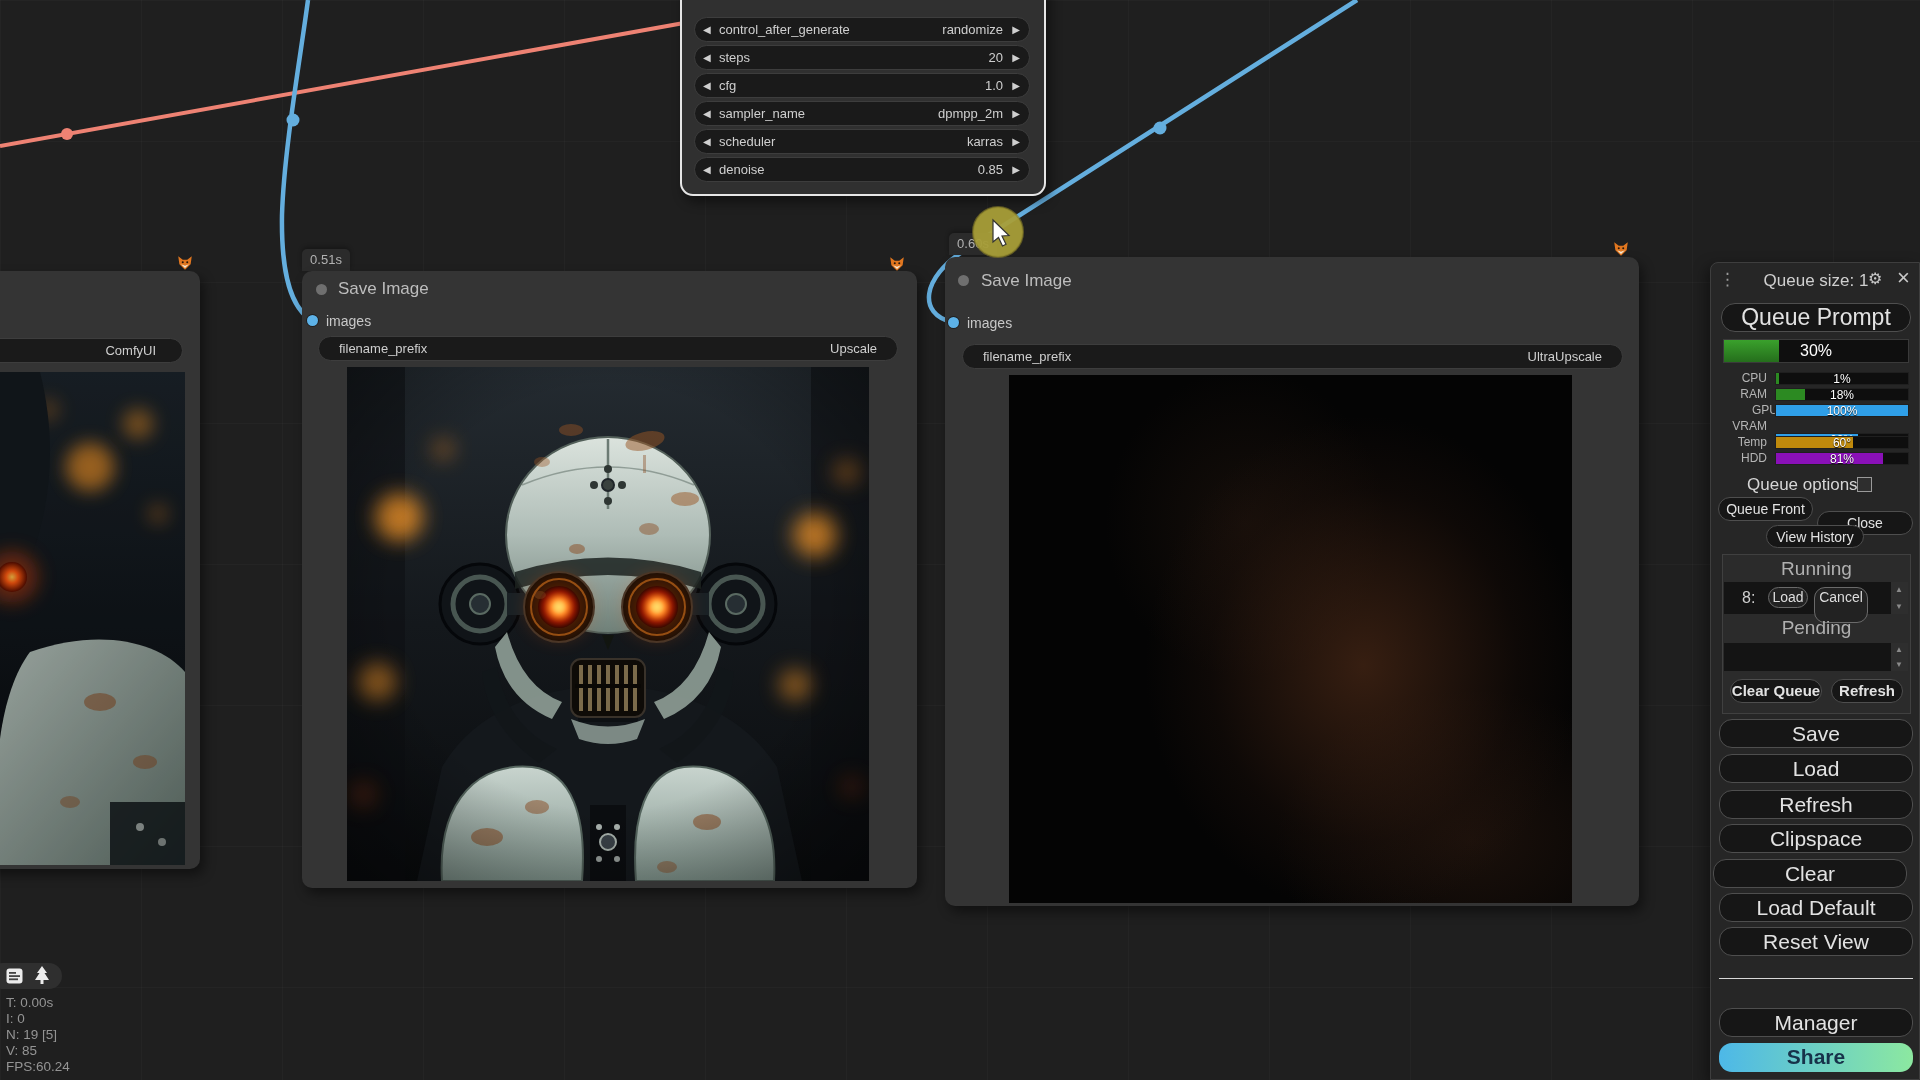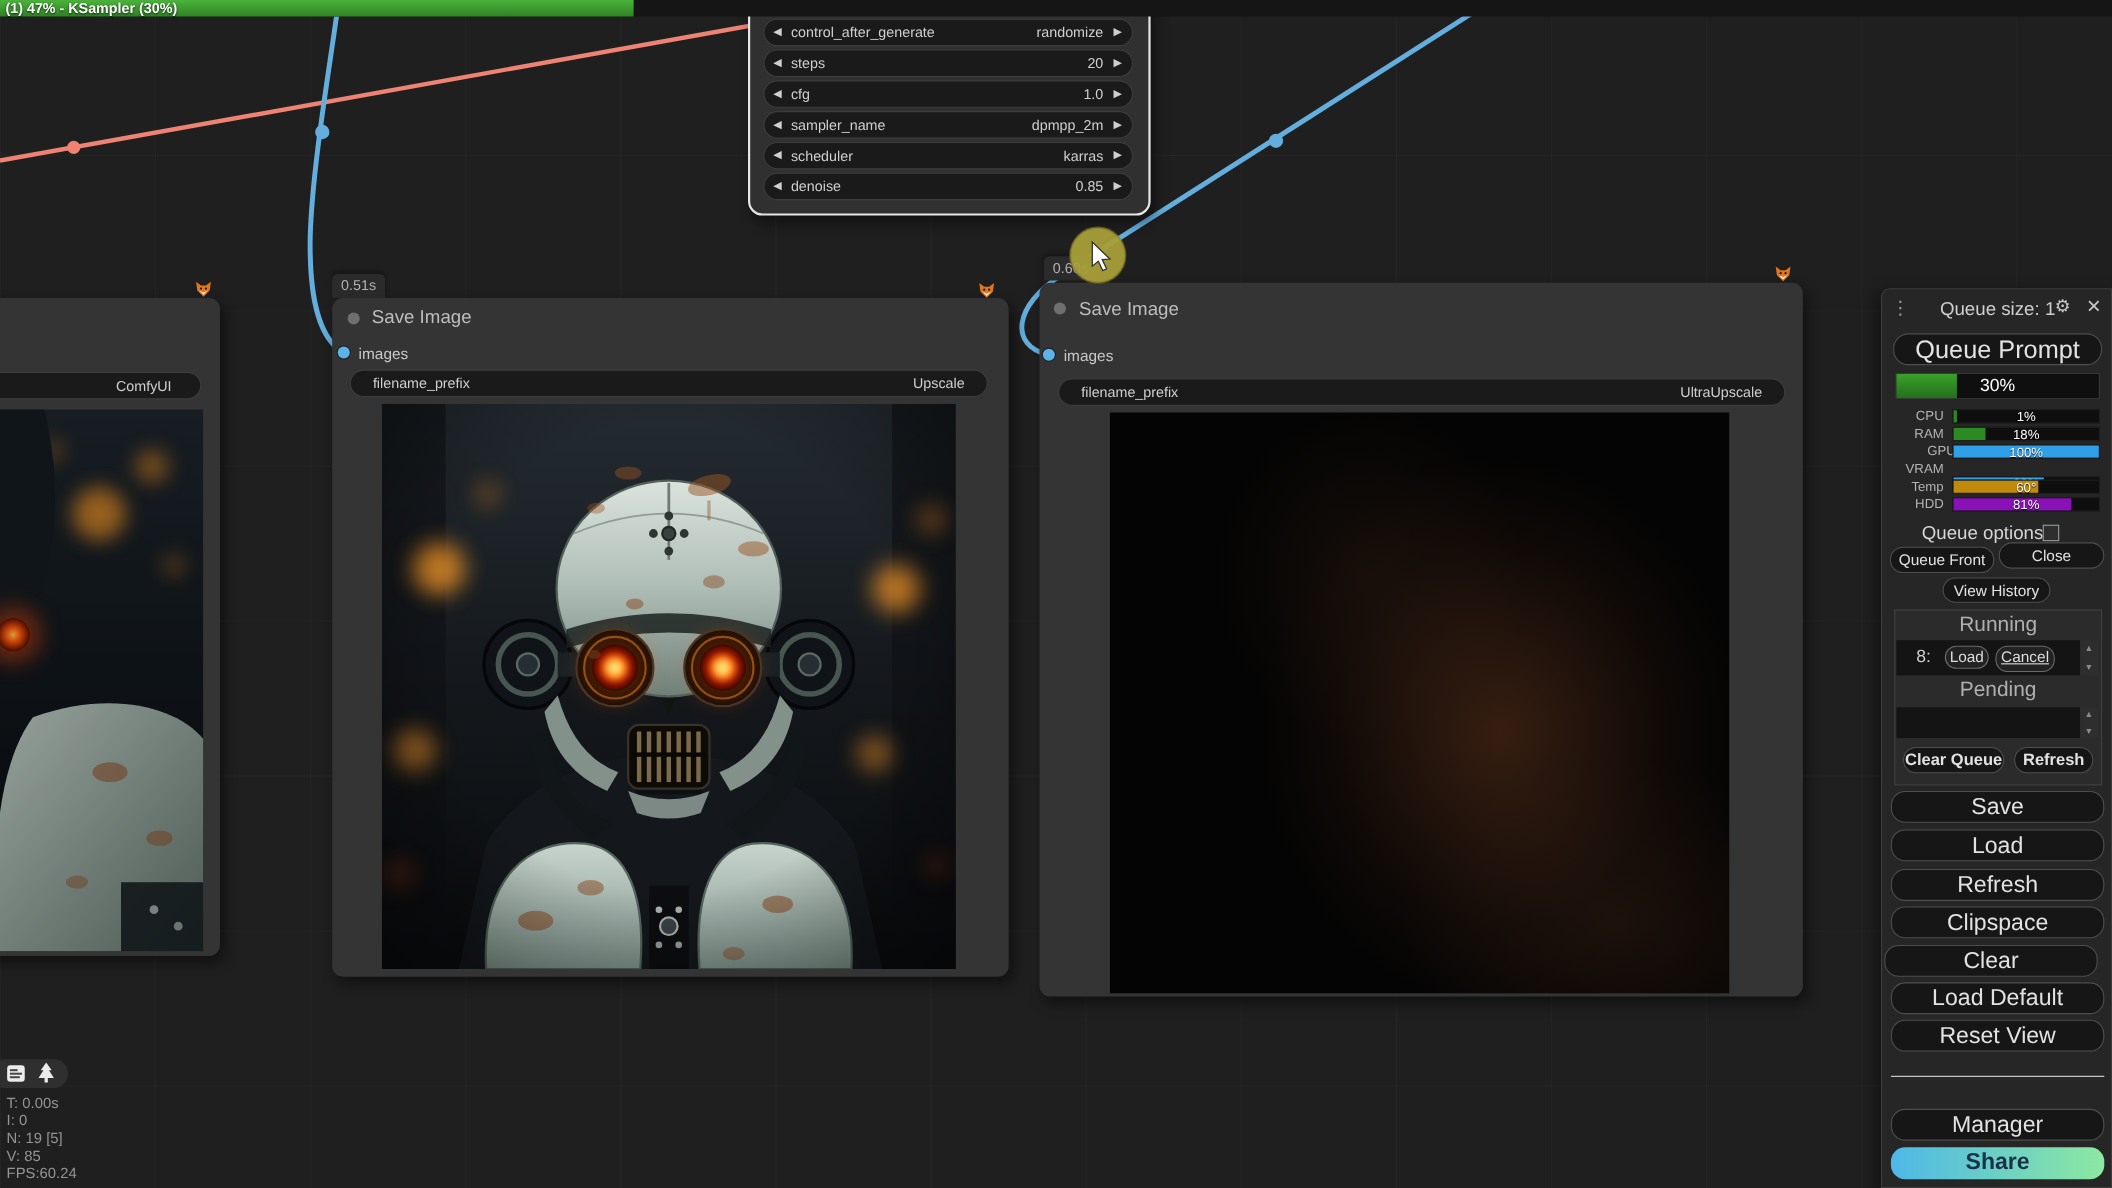--- a/index.html
+++ b/index.html
@@ -79,24 +79,20 @@
 
   <svg id="links" class="abs" width="1920" height="1080">
     <path d="M0,146 L695,21" stroke="#ee8273" stroke-width="4" fill="none"></path>
     <circle cx="67" cy="134" r="6" fill="#ee8273"></circle>
     <path d="M308,0 C300,60 284,150 282,215 C281,275 291,309 313,321" stroke="#64aede" stroke-width="4.5" fill="none"></path>
     <circle cx="293" cy="120" r="6.5" fill="#64aede"></circle>
     <path d="M952,322 C918,314 921,278 965,250 L1357,0" stroke="#64aede" stroke-width="4.5" fill="none"></path>
     <circle cx="1160" cy="128" r="6.5" fill="#64aede"></circle>
   </svg>
 
-  <div id="topbar" class="abs">
-    <div id="topbar-fill" style="width: 30%;"></div>
-    <div id="topbar-label">(1) 47% - KSampler (30%)</div>
-  </div>
 
   <div id="ksampler" class="node">
     <div class="pill" style="top:57px;">
       <span class="arrL">◀</span>
       <span class="wname">control_after_generate</span>
       <span class="wval">randomize</span>
       <span class="arrR">▶</span>
     </div>
     <div class="pill" style="top:85px;">
       <span class="arrL">◀</span>
@@ -375,29 +371,29 @@
     <div class="mon-label" style="top:189px;">HDD</div>
     <div class="mon-bar" style="top:189px;">
         <div class="mon-fill" style="width: 81%; background: rgb(138, 16, 184);"></div>
         <div class="mon-val">81%</div>
       </div>
 
     <div class="sb-abs" style="left:36px;top:212px;font-size:17px;color:#d6d6d6;">Queue options</div>
     <div class="sb-abs" style="left:146px;top:214px;width:13px;height:13px;border:1px solid #9a9a9a;background:#2e2e2e;"></div>
 
     <div class="btn btn-sm" style="left:7px;top:234px;width:95px;height:24px;">Queue Front</div>
-    <div class="btn btn-sm" style="left:106px;top:230px;width:96px;height:24px;">Close</div>
+    <div class="btn btn-sm" style="left:106px;top:248px;width:96px;height:24px;">Close</div>
     <div class="btn btn-sm" style="left:55px;top:262px;width:98px;height:23px;">View History</div>
 
     <div class="sb-abs" style="left:11px;top:291px;width:187px;height:158px;border:1px solid #404040;background:#2b2b2b;">
       <div class="sec-title" style="top:3px;">Running</div>
       <div class="qrow" style="left:1px;top:27px;width:167px;height:32px;">
         <span style="position:absolute;left:18px;top:7px;font-size:16px;color:#cfcfcf;">8:</span>
         <div class="minibtn" style="left:44px;top:5px;width:40px;height:21px;line-height:19px;">Load</div>
-        <div class="minibtn" style="left:90px;top:5px;width:54px;height:24px;line-height:19px;text-decoration:underline;">Cancel</div>
+        <div class="minibtn" style="left:90px;top:5px;width:54px;height:36px;line-height:19px;">Cancel</div>
       </div>
       <div class="scrollstrip" style="top:27px;height:32px;width:17px;right:2px;">
         <span style="top:3px;">▲</span>
         <span style="bottom:3px;">▼</span>
       </div>
       <div class="sec-title" style="top:62px;">Pending</div>
       <div class="qrow" style="left:1px;top:88px;width:167px;height:28px;"></div>
       <div class="scrollstrip" style="top:88px;height:28px;width:17px;right:2px;">
         <span style="top:2px;">▲</span>
         <span style="bottom:2px;">▼</span>

